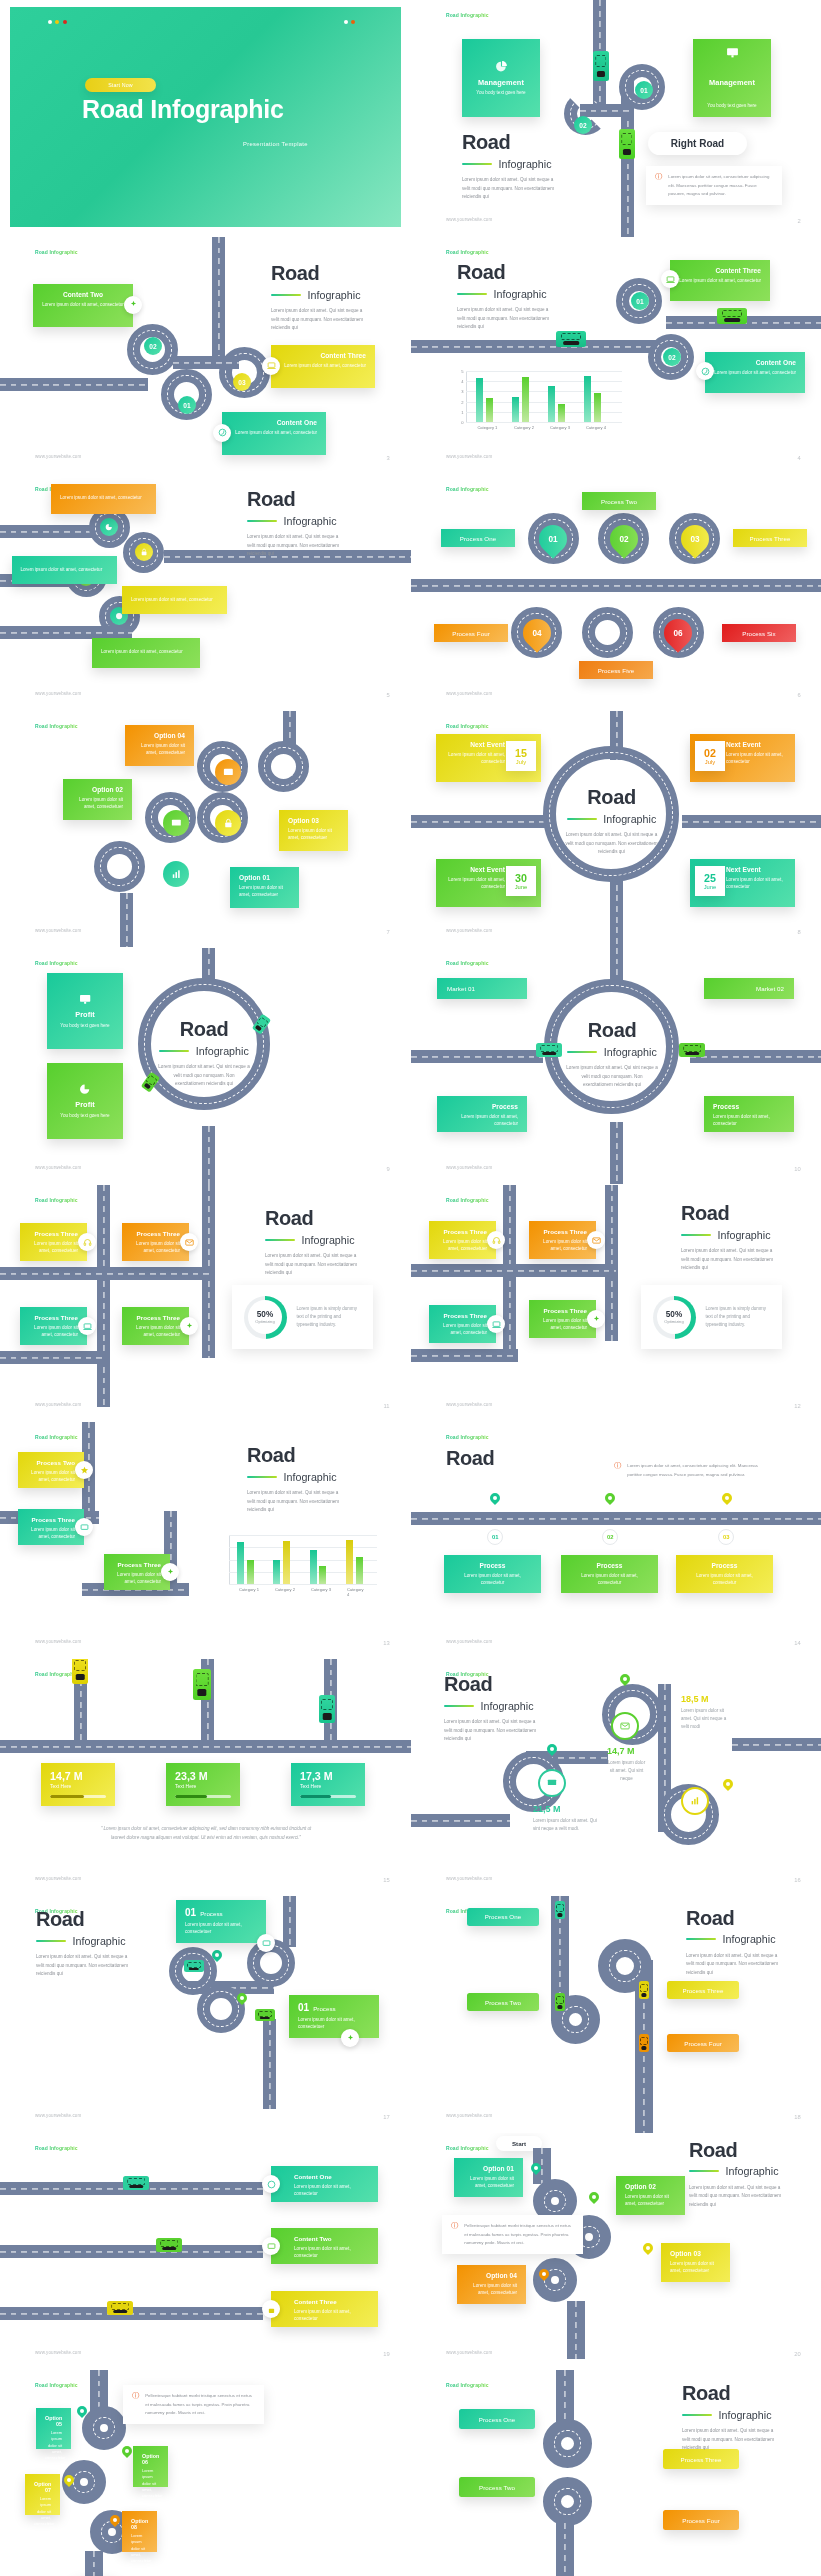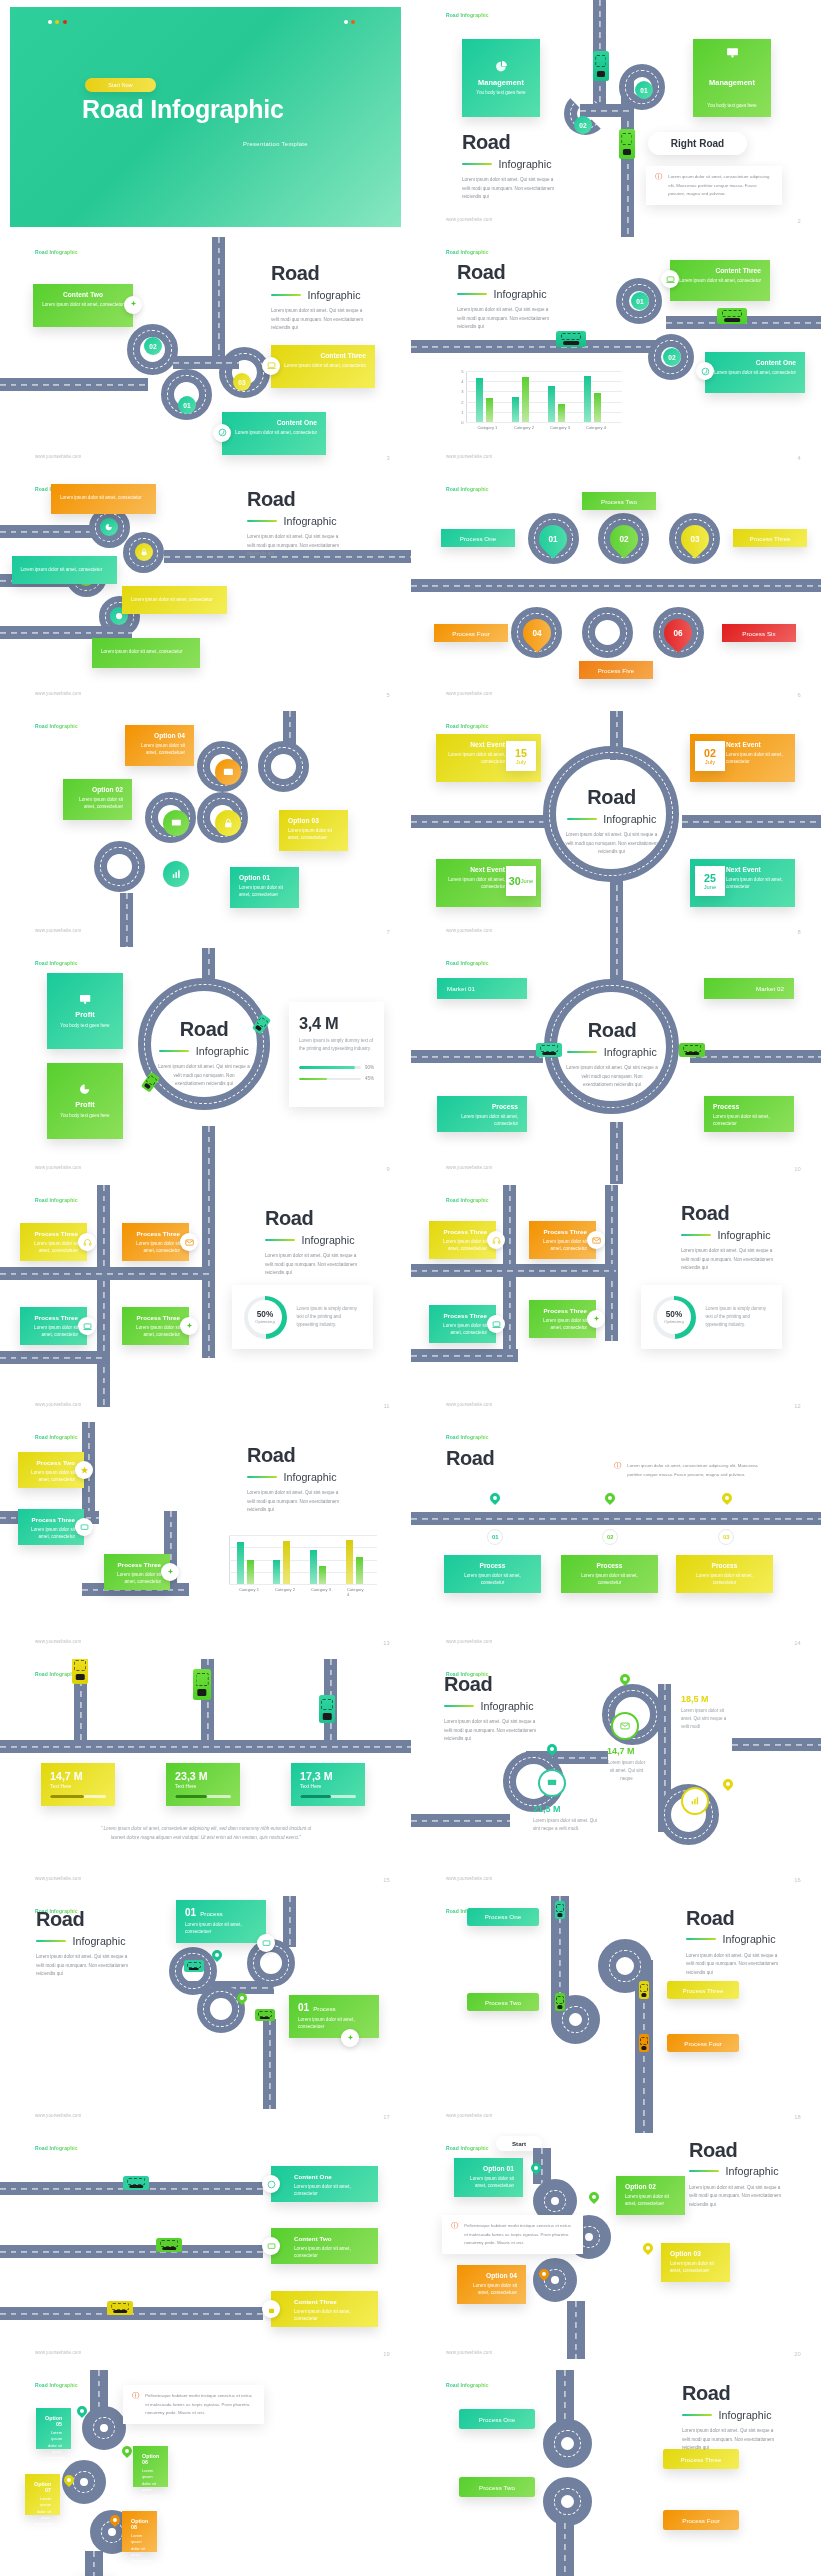--- a/index.html
+++ b/index.html
@@ -559,21 +559,21 @@
     <div class="t">Next Event</div>
     <div class="d">Lorem ipsum dolor sit amet, consectetur</div>
     <div class="whitebox" style="left:5px;top:7.4px;width:30px;height:30px;display:flex;flex-direction:column;align-items:center;justify-content:center">
       <div style="font-size:10.7px;font-weight:bold;color:#ef8c00">02</div>
       <div style="font-size:5.8px;color:#ef8c00">July</div>
     </div>
   </div>
   <div class="card g-green" style="left:25px;top:148px;width:105px;height:48px;text-align:right;padding-right:36px">
     <div class="t">Next Event</div>
     <div class="d">Lorem ipsum dolor sit amet, consectetur</div>
-    <div class="whitebox" style="right:5px;top:7.4px;width:30px;height:30px;display:flex;flex-direction:row;align-items:center;justify-content:center">
+    <div class="whitebox" style="right:5px;top:7.4px;width:30px;height:30px;display:flex;flex-direction:column;align-items:center;justify-content:center">
       <div style="font-size:10.7px;font-weight:bold;color:#4ec92a">30</div>
       <div style="font-size:5.8px;color:#4ec92a">June</div>
     </div>
   </div>
   <div class="card g-teal" style="left:279px;top:148px;width:105px;height:48px;padding-left:36px">
     <div class="t">Next Event</div>
     <div class="d">Lorem ipsum dolor sit amet, consectetur</div>
     <div class="whitebox" style="left:5px;top:7.4px;width:30px;height:30px;display:flex;flex-direction:column;align-items:center;justify-content:center">
       <div style="font-size:10.7px;font-weight:bold;color:#17c693">25</div>
       <div style="font-size:5.8px;color:#17c693">June</div>
@@ -613,36 +613,20 @@
     <div class="d" style="text-align:center">You body text goes here</div>
   </div>
   <div class="card g-green" style="left:47px;top:115px;width:76px;height:76px;display:flex;flex-direction:column;align-items:center;justify-content:center">
     <svg viewBox="0 0 24 24" width="12.3" height="12.3" fill="#fff">
           <path d="M11 3v9h9a9 9 0 1 1-9-9z"></path>
         </svg>
     <div class="t" style="font-size:7.4px;margin-top:5px">Profit</div>
     <div class="d" style="text-align:center">You body text goes here</div>
   </div>
 
-  <div class="whitebox" style="left:289px;top:54px;width:95px;height:105px;padding:11.5px 10px">
-    <div class="metric">3,4 M</div>
-    <div class="small-note" style="margin-top:4.1px">Lorem ipsum is simply dummy text of the printing and typesetting industry.</div>
-    <div style="display:flex;align-items:center;gap:4.1px;margin-top:11.5px">
-      <div class="bar-track" style="flex:1">
-            <div class="bar-fill" style="width:90%;background:linear-gradient(90deg,#17c693,#55e0ac)"></div>
-          </div>
-      <span style="font-size:4.5px;color:#8d9197">90%</span>
-    </div>
-    <div style="display:flex;align-items:center;gap:4.1px;margin-top:6.6px">
-      <div class="bar-track" style="flex:1">
-            <div class="bar-fill" style="width:45%;background:linear-gradient(90deg,#5ad02f,#8de05a)"></div>
-          </div>
-      <span style="font-size:4.5px;color:#8d9197">45%</span>
-    </div>
-  </div>
   <div class="site">www.yourwebsite.com</div>
   <div class="pageno">9</div>
 </div>
 
 <div class="slide">
   <div class="brand">Road Infographic</div>
   <div class="road road-h" style="left:0;top:102px;width:132px">
         <div class="dash-h"></div>
       </div>
   <div class="road road-h" style="left:279px;top:102px;width:132px">

